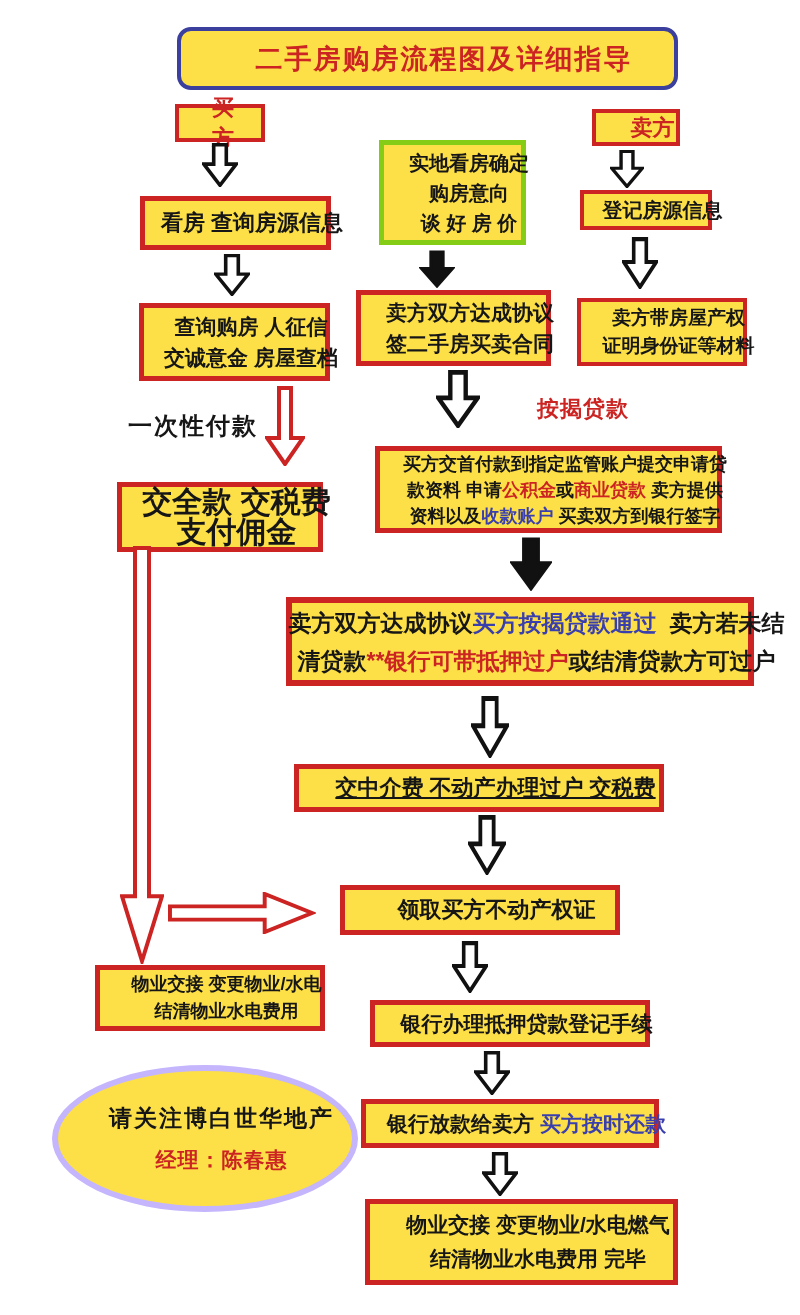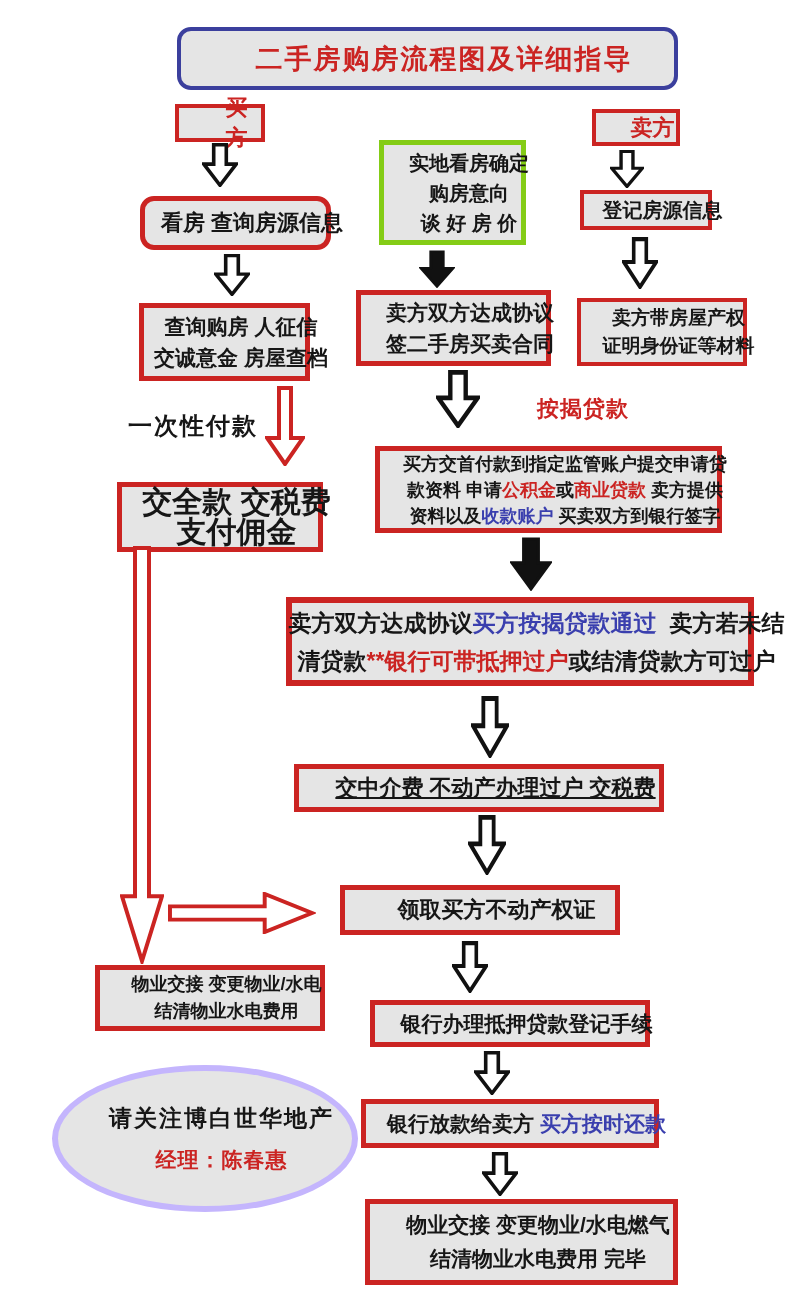--- a/index.html
+++ b/index.html
@@ -1,19 +1,19 @@
 <!DOCTYPE html>
 <html><head>
 <meta charset="utf-8">
 <style>
   html,body{margin:0;padding:0;background:#ffffff;}
   body{font-family:"Liberation Sans","DejaVu Sans",sans-serif;}
   #canvas{position:relative;width:800px;height:1315px;background:#ffffff;overflow:hidden;}
   .box{position:absolute;display:flex;flex-direction:column;align-items:center;justify-content:center;
-       text-align:center;font-weight:700;color:#161616;background:#e5e5e5;box-sizing:border-box;padding-left:33px;}
+       font-weight:700;color:#161616;background:#fde047;box-sizing:border-box;padding-left:33px;}
   .red-border{border:5px solid #cb2422;}
   .red-border-thin{border:4px solid #cb2422;}
   .blue-border{border:5px solid #84cc16;}
   .t-red{color:#cb2422;}
   .t-blue{color:#3a3fae;}
   .t-black{color:#161616;}
   .label{position:absolute;font-weight:700;white-space:nowrap;}
   .arrow{position:absolute;}
   .arrow svg{display:block;width:100%;height:100%;}
   .line{display:block;white-space:nowrap;}
@@ -28,31 +28,31 @@
   <div class="box title-box t-red" style="left:177px;top:27px;width:501px;height:63px;">二手房购房流程图及详细指导</div>
 
   <div class="box red-border-thin t-red" style="left:175px;top:104px;width:90px;height:38px;font-size:22px;">买 方</div>
 
   <div class="arrow" style="left:202px;top:143px;width:36px;height:44px;color:#111;">
     <svg viewBox="0 0 40 50" preserveAspectRatio="none">
         <path d="M13 2 H27 V24 H38 L20 48 L2 24 H13 Z" fill="#fff" stroke="currentColor" stroke-width="4"></path>
       </svg>
   </div>
 
-  <div class="box red-border" style="left:140px;top:196px;width:191px;height:54px;font-size:22px;border-radius:14px;">
+  <div class="box red-border" style="left:140px;top:196px;width:191px;height:54px;font-size:22px;">
     <span class="line">看房 查询房源信息</span>
   </div>
 
   <div class="arrow" style="left:214px;top:254px;width:36px;height:42px;color:#111;">
     <svg viewBox="0 0 40 50" preserveAspectRatio="none">
         <path d="M13 2 H27 V24 H38 L20 48 L2 24 H13 Z" fill="#fff" stroke="currentColor" stroke-width="4"></path>
       </svg>
   </div>
 
-  <div class="box red-border" style="left:139px;top:303px;width:171px;height:78px;font-size:21px;line-height:31px;">
+  <div class="box red-border" style="left:139px;top:303px;width:191px;height:78px;font-size:21px;line-height:31px;">
     <span class="line">查询购房 人征信</span>
     <span class="line">交诚意金 房屋查档</span>
   </div>
 
   <div class="box blue-border" style="left:379px;top:140px;width:147px;height:105px;font-size:20px;line-height:30px;">
     <span class="line">实地看房确定</span>
     <span class="line">购房意向</span>
     <span class="line">谈 好 房 价</span>
   </div>
 

